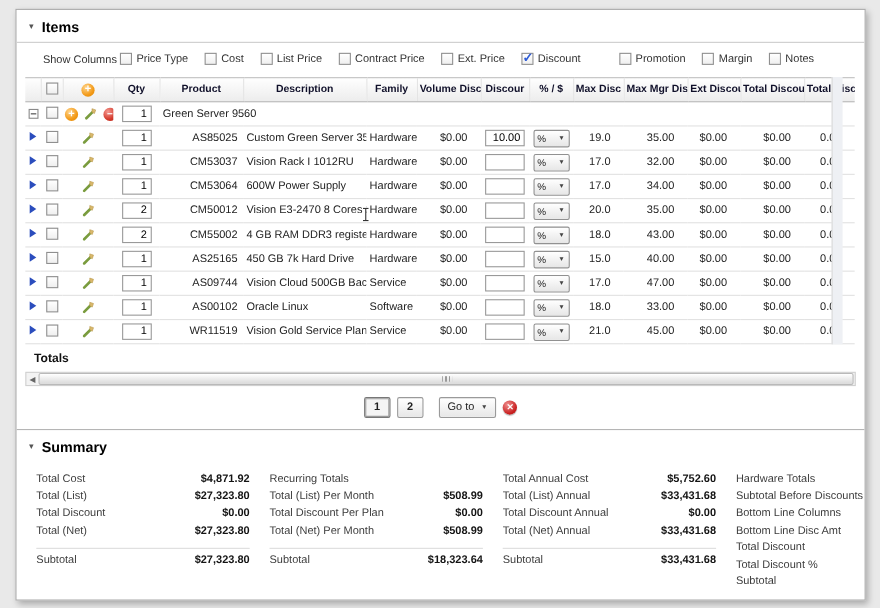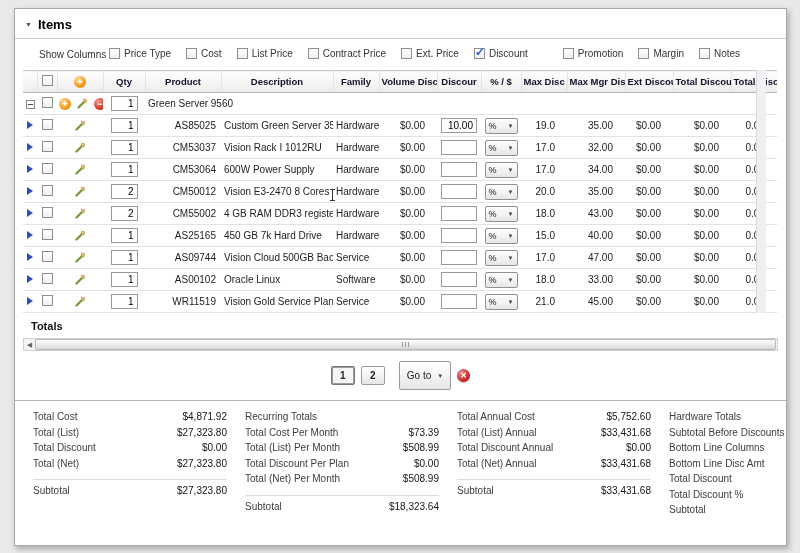--- a/index.html
+++ b/index.html
@@ -73,36 +73,36 @@
   .hs-thumb{flex:1;height:9px;margin-right:1px;background:linear-gradient(#fff,#d9d9d9);
     border:1px solid #b9b9b9;border-radius:2px;position:relative}
   .hs-thumb::after{content:"";position:absolute;left:50%;top:2px;width:9px;height:5px;margin-left:-4px;
     background:repeating-linear-gradient(90deg,#999 0,#999 1px,transparent 1px,transparent 3px)}
 
   .pager{display:flex;justify-content:center;align-items:center;gap:6px;margin-top:10px}
   .pg{min-width:16px;height:17px;border:1px solid #9a9a9a;border-radius:2px;
     background:linear-gradient(#fff,#e7e7e7);font-size:10px;font-weight:bold;line-height:17px;
     text-align:center;color:#222;padding:0 3px;box-sizing:content-box}
   .pg.current{border:1px solid #777;box-shadow:inset 0 0 0 1px #9a9a9a;background:#f5f5f5}
-  .goto{display:inline-flex;align-items:center;gap:6px;height:29px;border:1px solid #9a9a9a;
+  .goto{display:inline-flex;align-items:center;gap:6px;height:19px;border:1px solid #9a9a9a;
     border-radius:2px;background:linear-gradient(#fff,#e7e7e7);padding:0 7px;font-size:10px;
     color:#222;margin-left:8px;box-sizing:border-box}
   .ic-x{width:13px;height:13px;border-radius:50%;
     background:radial-gradient(circle at 35% 30%,#ef8f8f,#c92121 65%,#a51414);
     color:#fff;font-size:8px;font-weight:bold;line-height:13px;text-align:center;
     box-shadow:0 1px 1px rgba(0,0,0,.3)}
   .ic-x::after{content:"\2715"}
 
   
   .sum-sec{border-top:1px solid #b5b5b5;margin-top:10px}
   .sum-grid{display:flex;padding:8px 0 0 18px;overflow:hidden}
   .sum-col{width:194px;margin-right:18px;flex:none}
   .srow{display:flex;justify-content:space-between;align-items:center;height:15.5px;
     font-size:10px;color:#3d3d3d}
-  .sval{font-weight:normal;color:#141414}
+  .sval{font-weight:bold;color:#141414}
   .srow.subtotal{margin-top:8px;border-top:1px solid #ddd;padding-top:3px}
 
   
   .ibeam{position:absolute;left:329px;top:189px;width:7px;height:12px}
   .ibeam i{position:absolute;left:3px;top:1px;width:1px;height:10px;background:#333}
   .ibeam::before,.ibeam::after{content:"";position:absolute;left:1px;width:5px;height:1px;background:#333}
   .ibeam::before{top:0}
   .ibeam::after{bottom:0}
 </style>
 </head>
@@ -524,20 +524,24 @@
     <span class="pg current">1</span>
     <span class="pg">2</span>
     <span class="goto">
       <span>Go to</span>
       <span class="dar">▼</span>
     </span>
     <span class="ic-x"></span>
   </div>
 
   <div class="sum-sec">
+    <div class="sec-hd" style="border-bottom:none">
+      <span class="tri-down">▼</span>
+      <span class="sec-title">Summary</span>
+    </div>
     <div class="sum-grid">
 
       <div class="sum-col">
         <div>
 
             <div class="srow">
               <span>Total Cost</span>
               <span class="sval">$4,871.92</span>
             </div>
 
@@ -561,24 +565,20 @@
           <span class="sval">$27,323.80</span>
         </div>
       </div>
 
       <div class="sum-col">
         <div class="srow heading">
             <span>Recurring Totals</span>
           </div>
         <div>
 
-            <div class="srow">
-              <span>Total Cost Per Month</span>
-              <span class="sval">$73.39</span>
-            </div>
 
             <div class="srow">
               <span>Total (List) Per Month</span>
               <span class="sval">$508.99</span>
             </div>
 
             <div class="srow">
               <span>Total Discount Per Plan</span>
               <span class="sval">$0.00</span>
             </div>

